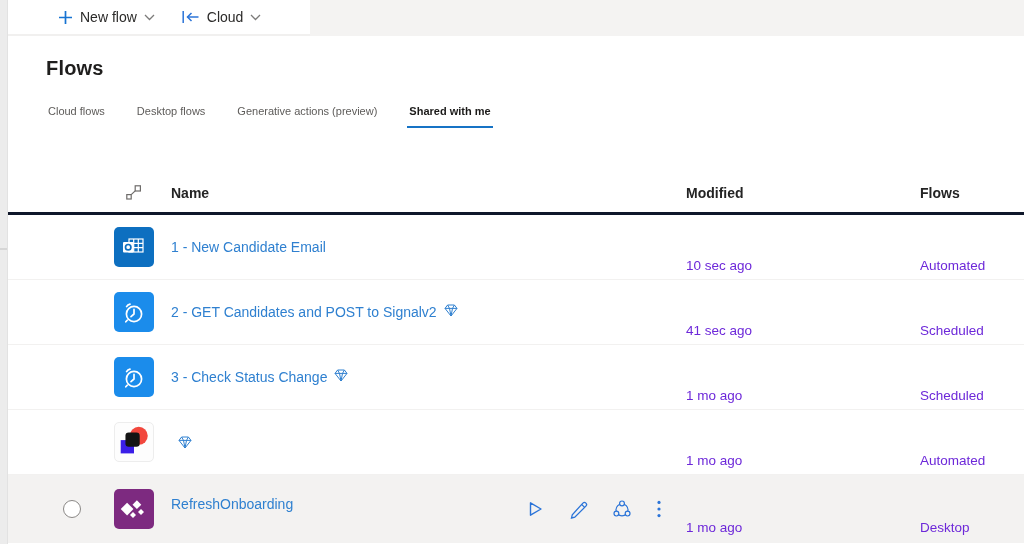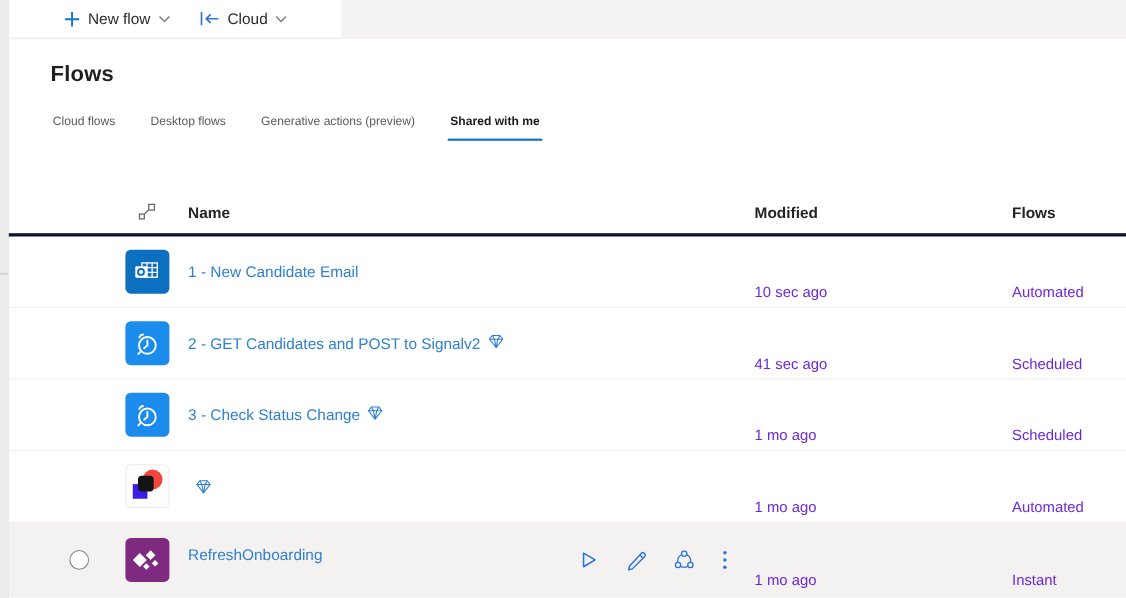--- a/index.html
+++ b/index.html
@@ -263,17 +263,17 @@
         <button class="act-btn">
           <svg width="6" height="20" viewBox="0 0 6 20" fill="#2b74d8">
                   <circle cx="3" cy="3.4" r="1.6"></circle>
                   <circle cx="3" cy="10" r="1.6"></circle>
                   <circle cx="3" cy="16.6" r="1.6"></circle>
                 </svg>
         </button>
       </div>
     </div>
     <div class="cell-text">1 mo ago</div>
-    <div class="cell-text">Instant</div>
+    <div class="cell-text">Desktop</div>
   </div>
 </div>
   </div>
 </div>
 
 </body></html>

